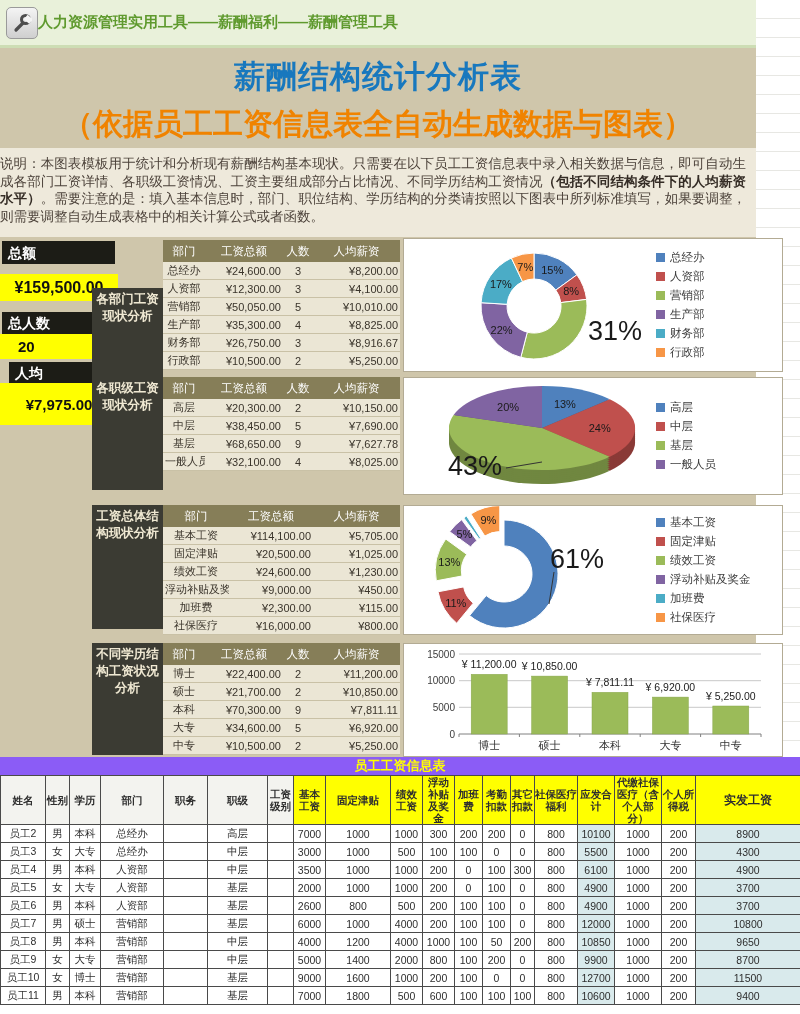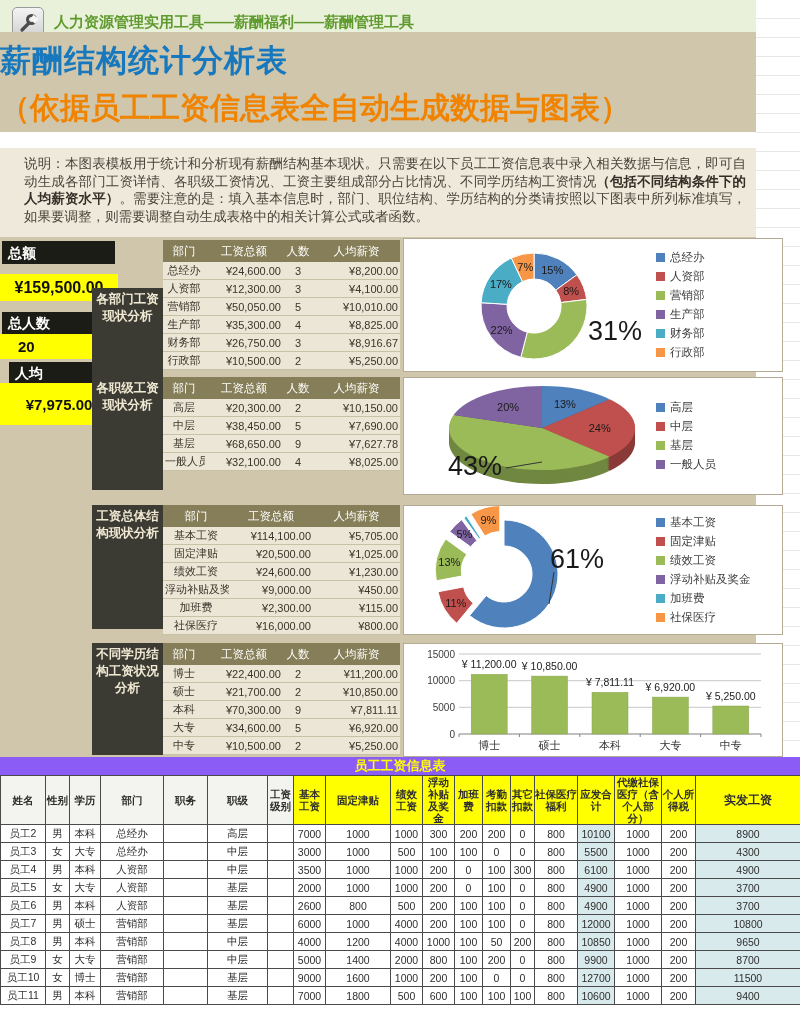--- a/index.html
+++ b/index.html
@@ -2,37 +2,37 @@
 <html><head>
 <meta charset="utf-8">
 <style>
   html,body{margin:0;padding:0;}
   body{width:800px;height:1014px;position:relative;overflow:hidden;
        font-family:"Liberation Sans","DejaVu Sans",sans-serif;background:#ffffff;}
   .abs{position:absolute;}
 
   
   .topbar{left:0;top:0;width:756px;height:48px;background:#e9f1da;border-bottom:3px solid #cdddb4;
-          display:flex;align-items:center;gap:10px;padding-left:12px;box-sizing:border-box;}
+          display:flex;align-items:center;padding-left:6px;box-sizing:border-box;}
   .tool-ico{width:30px;height:30px;background:linear-gradient(#f4f4f4,#cfcfcf);border:1px solid #9a9a9a;
             border-radius:5px;display:flex;align-items:center;justify-content:center;}
   .topbar-text{color:#5f9a2e;font-weight:bold;font-size:15px;}
 
   
   .white-strip{left:756px;top:0;width:44px;height:757px;background:
      repeating-linear-gradient(to bottom,#ffffff 0 18px,#e7e7e3 18px 19px);}
 
   
-  .title-area{left:0;top:32px;width:756px;height:100px;background:#cfc6ab;}
+  .title-area{left:0;top:48px;width:756px;height:100px;background:#cfc6ab;text-align:center;}
   .main-title{margin-top:8px;font-size:31px;font-weight:bold;color:#1878be;letter-spacing:1px;}
   .sub-title{margin-top:6px;font-size:30px;font-weight:bold;color:#f08300;letter-spacing:0px;}
 
   
   .desc{left:0;top:148px;width:756px;height:89px;background:#eee9db;box-sizing:border-box;
-        padding:7px 10px 0 24px;font-size:13.5px;line-height:17.5px;color:#4c423a;text-align:justify;}
+        padding:7px 10px 0 0;font-size:13.5px;line-height:17.5px;color:#4c423a;text-align:justify;}
   .desc strong{color:#352d26;}
 
   
   .zone{left:0;top:237px;width:756px;height:520px;background:#cfc6ab;}
 
   
   .blk-label{background:#1c1c16;color:#ffffff;font-weight:bold;font-size:14px;line-height:1;
              display:flex;align-items:center;padding-left:6px;box-sizing:border-box;}
   .yellow-val{background:#ffff00;color:#111;font-weight:bold;display:flex;align-items:center;
               justify-content:center;box-sizing:border-box;}

